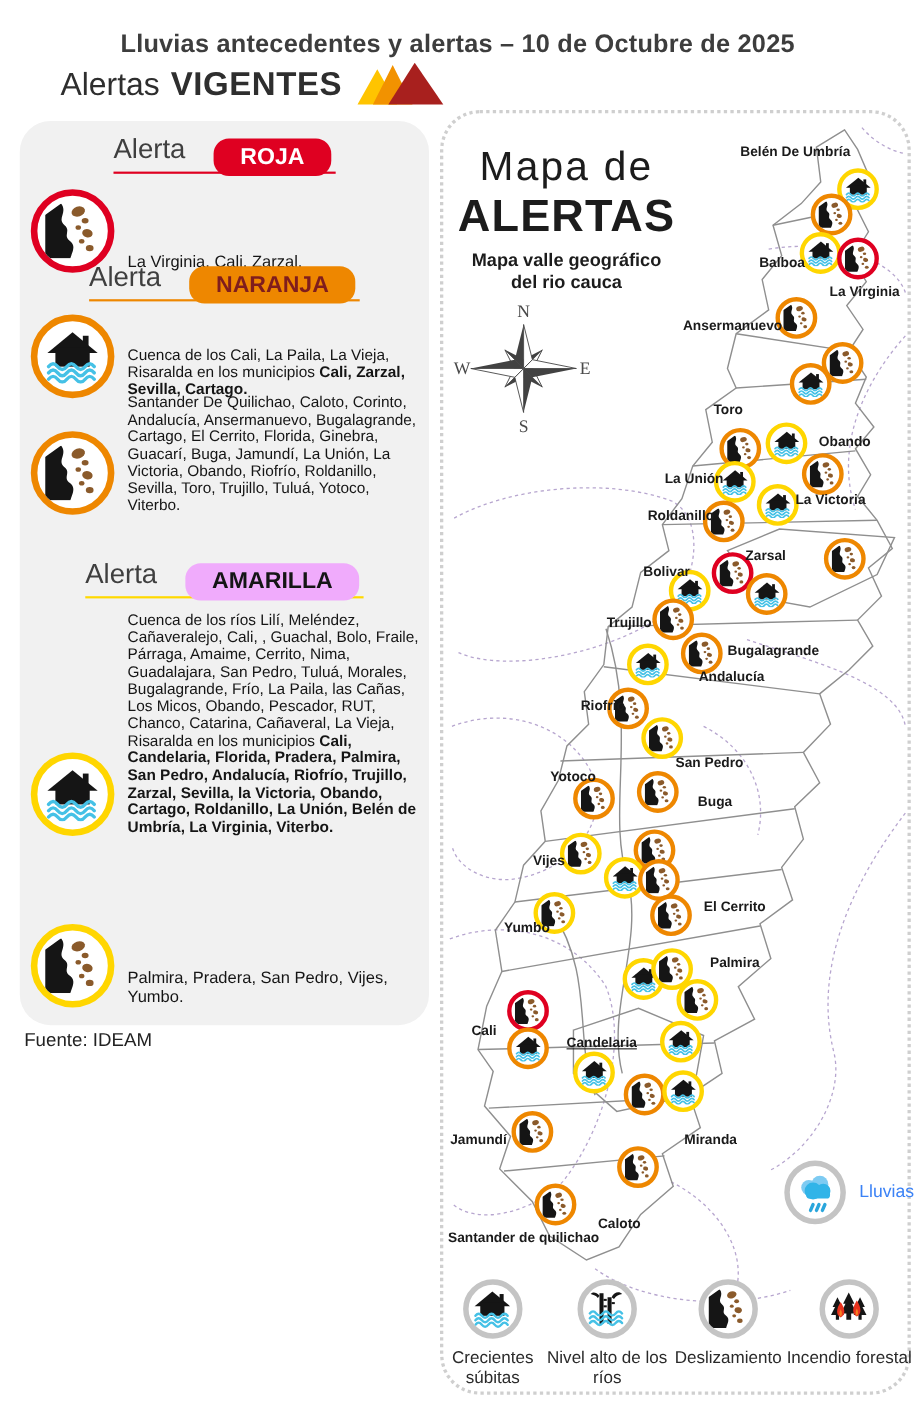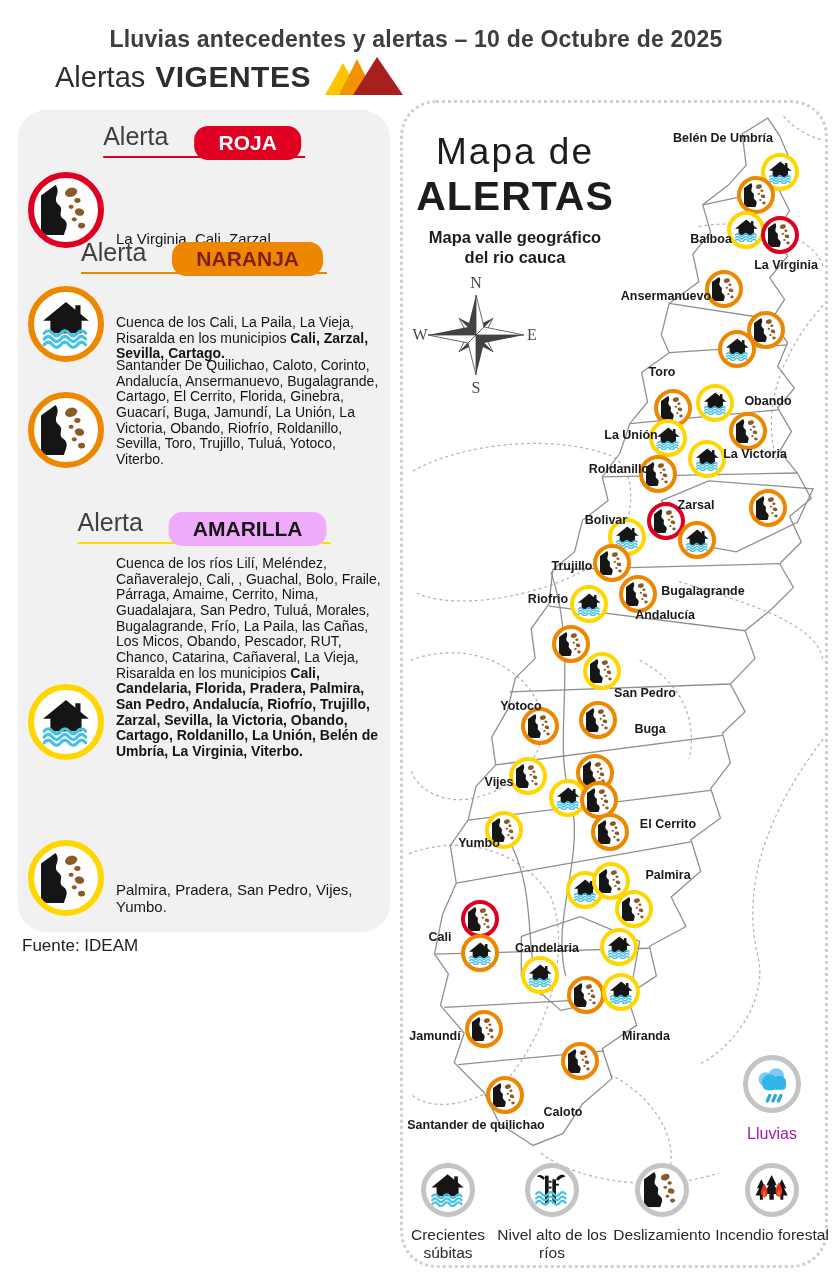--- a/index.html
+++ b/index.html
@@ -57,22 +57,22 @@
           display:flex;align-items:center;justify-content:center}
   .marker svg{width:82%;height:82%}
   .map-label{position:absolute;transform:translate(-50%,-50%);font-size:12.5px;
              font-weight:bold;color:#1a1a1a;white-space:nowrap}
 
   .gray-ring{width:54px;height:54px;border:5px solid #c4c4c4;border-radius:50%;background:#fff;
              box-sizing:border-box;display:flex;align-items:center;justify-content:center;overflow:hidden}
   .gray-ring svg{width:80%;height:80%}
   .legend-item{position:absolute;width:118px;display:flex;flex-direction:column;align-items:center;
                gap:9px;text-align:center;font-size:15.5px;line-height:1.18;color:#2a2a2a}
-  .lluvias{position:absolute;left:310px;top:952px;width:118px;display:flex;flex-direction:column;
-           align-items:center;gap:12px;font-size:16px;color:#a21caf}
+  .lluvias{position:absolute;left:310px;top:952px;width:118px;display:flex;flex-direction:row;
+           align-items:center;gap:12px;font-size:16px;color:#3b82f6}
   .lluvias .gray-ring{width:58px;height:58px}
 </style>
 </head>
 <body>
 
 <svg width="0" height="0" style="position:absolute" aria-hidden="true">
   <defs>
     <symbol id="sym-flood" viewBox="0 0 48 48">
       <rect x="33" y="6" width="5" height="10" fill="#151515"></rect>
       <path d="M24,3 L2,21 L46,21 Z" fill="#151515"></path>
@@ -511,30 +511,30 @@
         <div class="map-label" style="left: 259px; top: 269px;">Toro</div>
         <div class="map-label" style="left: 365px; top: 298px;">Obando</div>
         <div class="map-label" style="left: 228px; top: 332px; text-align: right;">La Unión</div>
         <div class="map-label" style="left: 352px; top: 351px;">La Victoria</div>
         <div class="map-label" style="left: 216px; top: 366px;">Roldanillo</div>
         <div class="map-label" style="left: 293px; top: 402px;">Zarsal</div>
         <div class="map-label" style="left: 203px; top: 417px;">Bolivar</div>
         <div class="map-label" style="left: 169px; top: 463px;">Trujillo</div>
         <div class="map-label" style="left: 300px; top: 488px;">Bugalagrande</div>
         <div class="map-label" style="left: 262px; top: 512px;">Andalucía</div>
-        <div class="map-label" style="left: 145px; top: 496px;">Riofrio</div>
+        <div class="map-label" style="left: 145px; top: 538px;">Riofrio</div>
         <div class="map-label" style="left: 242px; top: 590px;">San Pedro</div>
         <div class="map-label" style="left: 118px; top: 603px;">Yotoco</div>
         <div class="map-label" style="left: 247px; top: 626px;">Buga</div>
         <div class="map-label" style="left: 96px; top: 679px;">Vijes</div>
         <div class="map-label" style="left: 265px; top: 721px;">El Cerrito</div>
         <div class="map-label" style="left: 76px; top: 740px;">Yumbo</div>
         <div class="map-label" style="left: 265px; top: 772px;">Palmira</div>
         <div class="map-label" style="left: 37px; top: 834px;">Cali</div>
-        <div class="map-label" style="left: 144px; top: 845px;">Candelaria</div>
+        <div class="map-label" style="left: 144px; top: 845px; text-decoration: underline;">Candelaria</div>
         <div class="map-label" style="left: 32px; top: 933px;">Jamundí</div>
         <div class="map-label" style="left: 243px; top: 933px;">Miranda</div>
         <div class="map-label" style="left: 160px; top: 1009px;">Caloto</div>
         <div class="map-label" style="left: 73px; top: 1022px;">Santander de quilichao</div>
       </div>
 
     <div class="lluvias">
       <span class="gray-ring">
         <svg viewBox="0 0 48 48">
             <use href="#sym-rain"></use>

